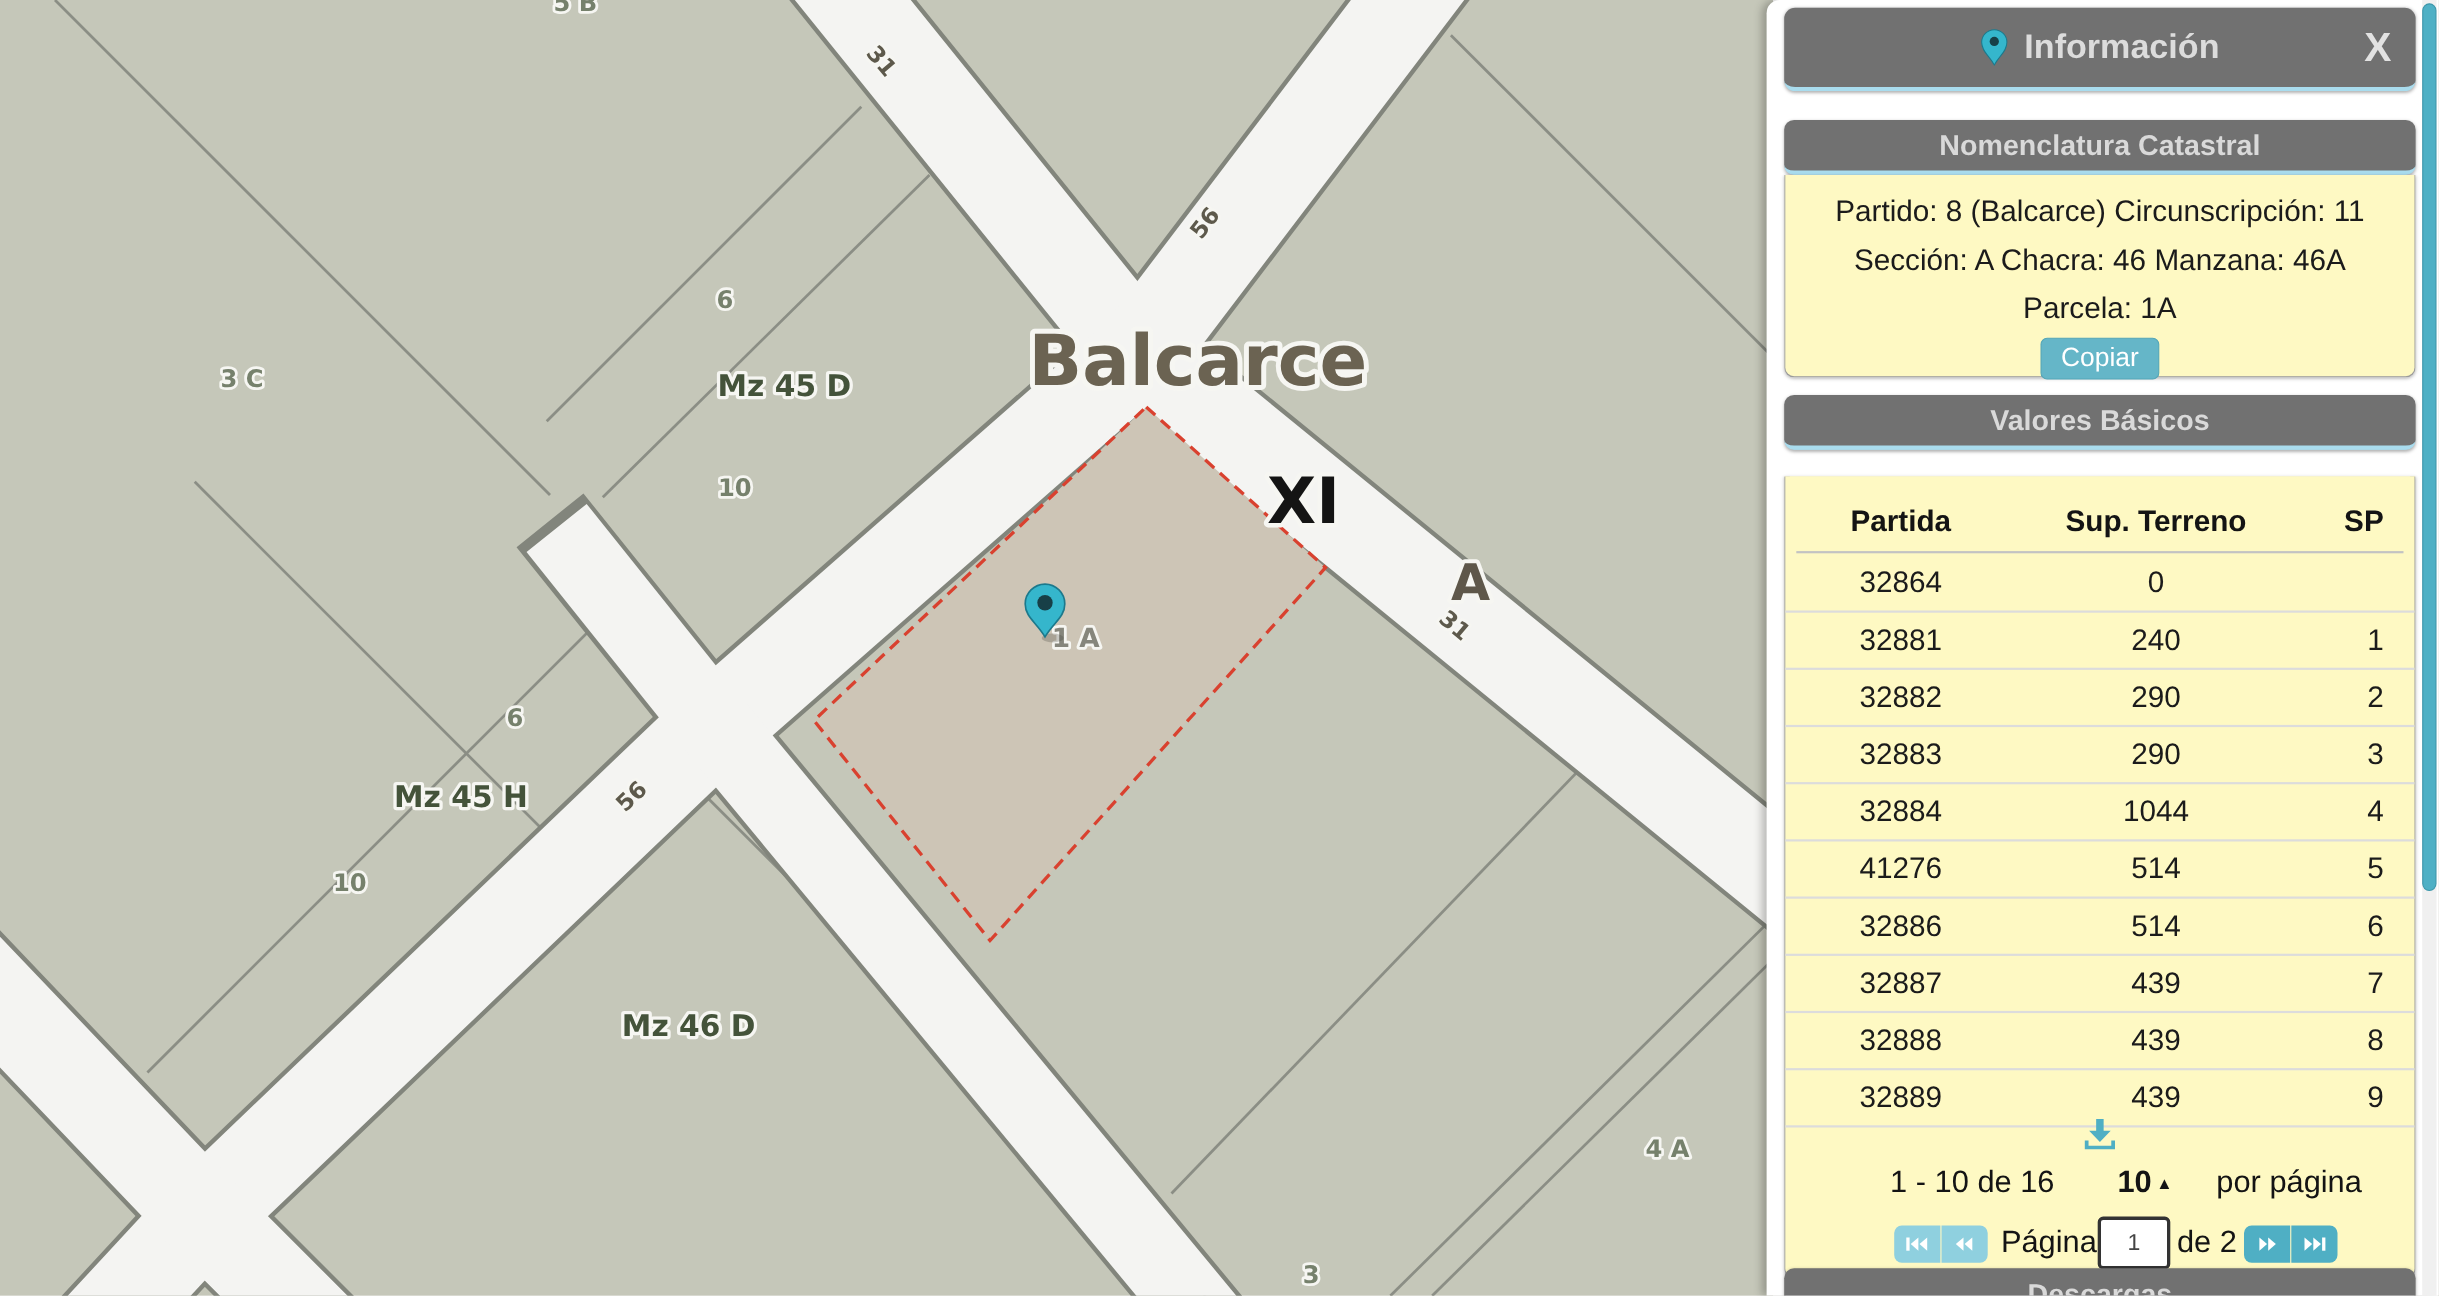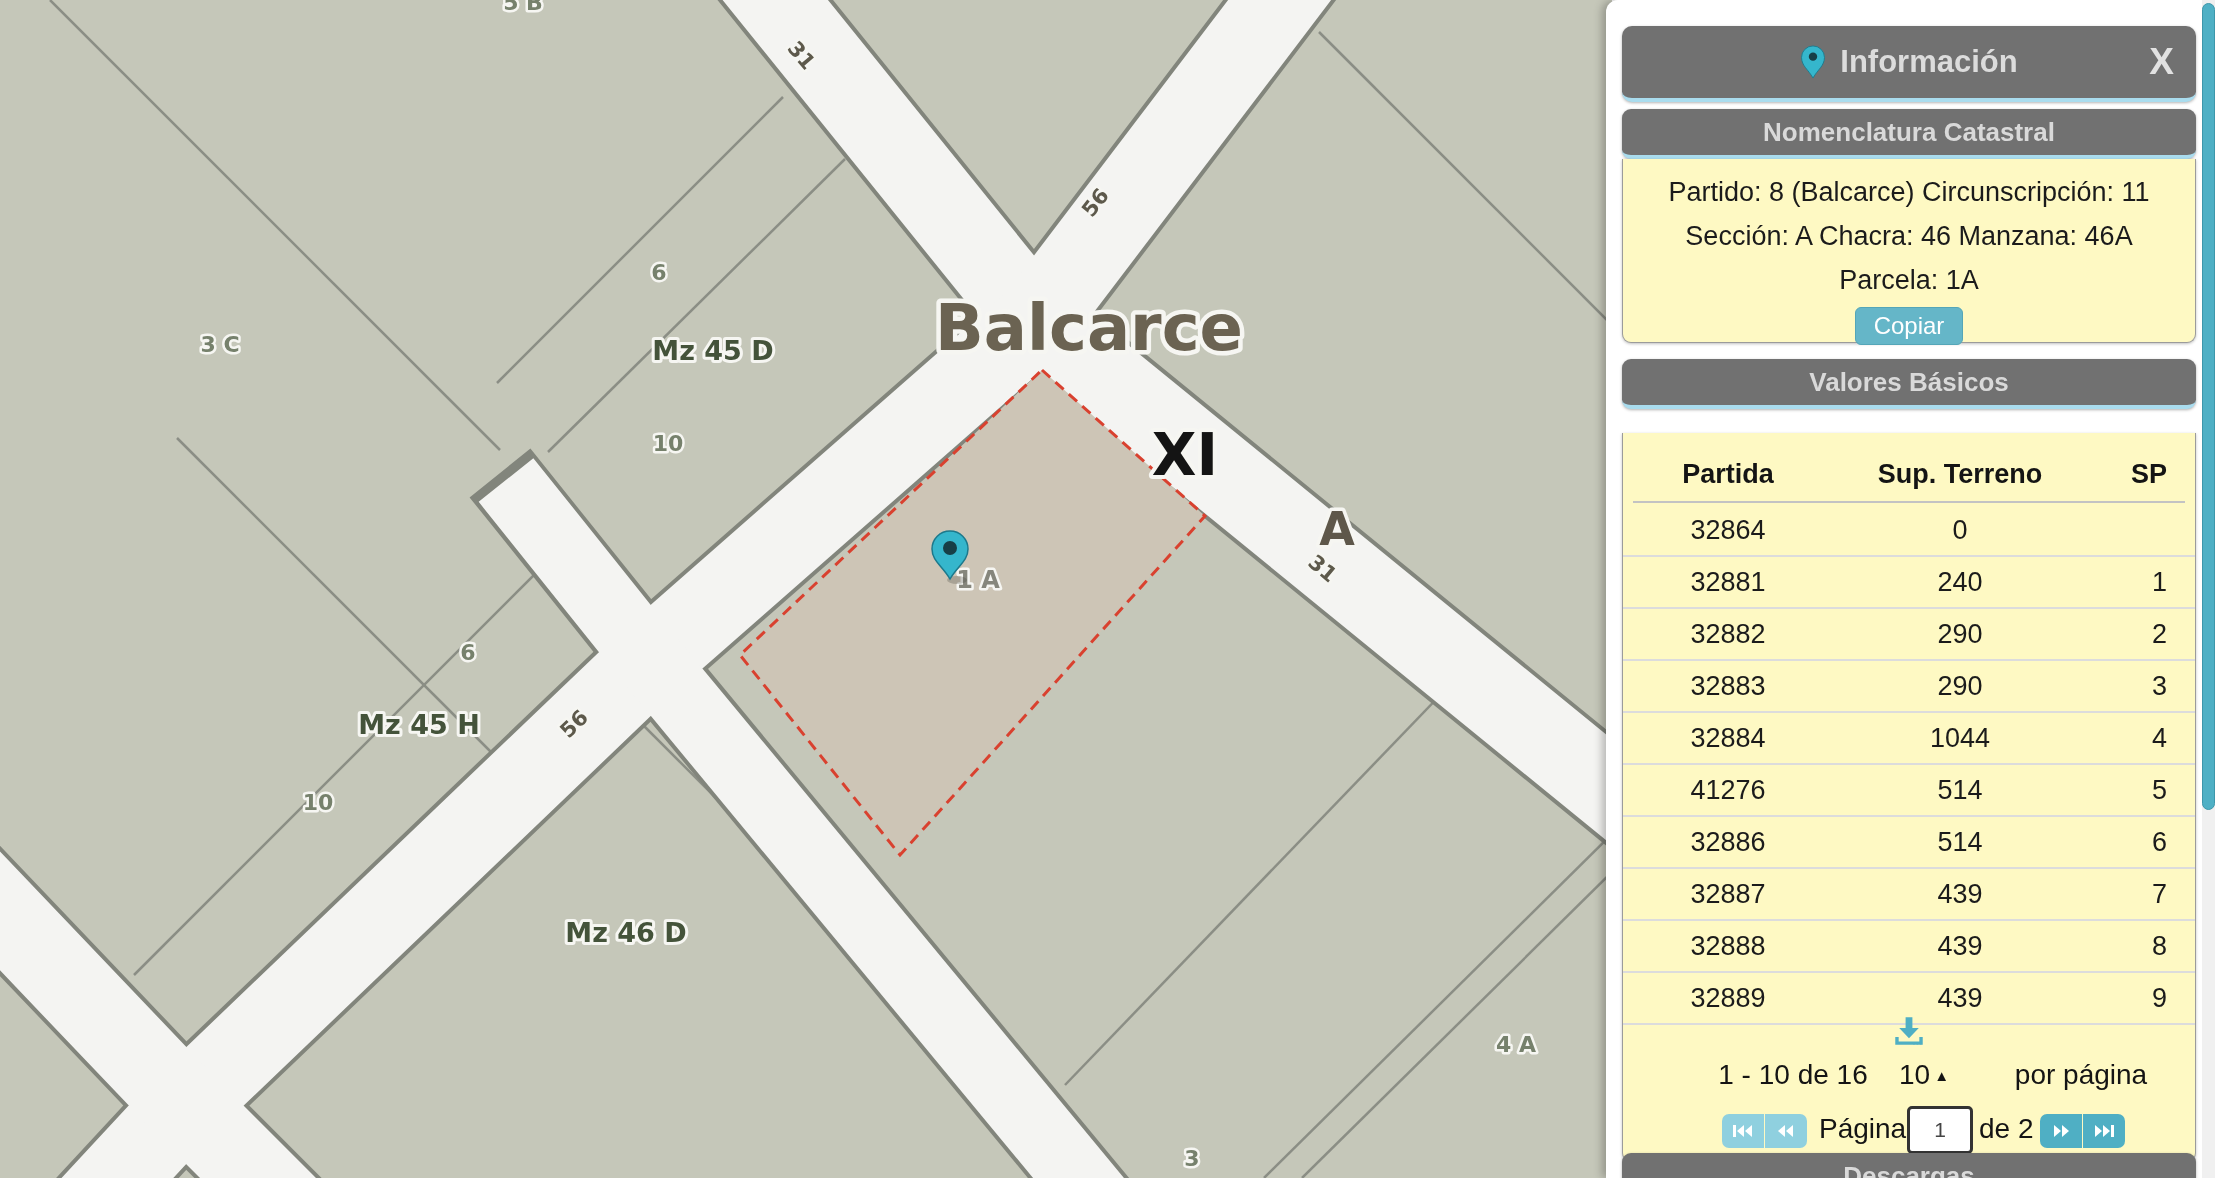--- a/index.html
+++ b/index.html
@@ -20,21 +20,21 @@
   
   #panel{position:absolute;left:1606px;top:0;width:611px;height:1178px;background:#fff;
          border-radius:12px 0 0 0;box-shadow:-4px 0 8px rgba(0,0,0,.25);overflow:hidden;}
   .gbar{position:absolute;left:16px;width:574px;background:#717171;border-radius:9px;
         border-bottom:4px solid #a9dcee;box-sizing:border-box;
         display:flex;align-items:center;justify-content:center;
         color:#d9d9d9;font-weight:bold;box-shadow:0 1px 3px rgba(0,0,0,.3);}
   .wbox{position:absolute;left:16px;width:574px;background:#fef9c3;border:1px solid #9b9b9b;
         border-top:none;border-radius:0 0 9px 9px;box-sizing:border-box;
         box-shadow:0 1px 3px rgba(0,0,0,.25);}
-  #main-hdr{top:26px;height:76px;font-size:31px;border-radius:10px;}
+  #main-hdr{top:7px;height:76px;font-size:31px;border-radius:10px;}
   #main-hdr .ttl{margin-left:14px;color:#dcdcdc;}
   #close-x{position:absolute;right:22px;top:14px;color:#e2e2e2;font-size:37px;font-weight:bold;
            line-height:44px;cursor:pointer;}
   #nom-hdr{top:109px;height:50px;font-size:26px;}
   #nom-body{top:159px;height:184px;text-align:center;color:#1b1b1b;font-size:27px;padding-top:11px;}
   #nom-body .nline{line-height:44px;}
   #copiar{display:inline-block;margin-top:5px;background:#65b6c8;color:#fff;font-size:24px;
           padding:4px 18px;border-radius:6px;border:1px solid #54a6b8;cursor:pointer;}
   #val-hdr{top:359px;height:50px;font-size:26px;}
   #val-body{top:409px;height:729px;margin-top:24px;}
@@ -42,21 +42,21 @@
   .hsep{position:absolute;top:68px;left:10px;right:10px;height:2px;background:#c3c3c3;}
   #rows{position:absolute;top:72px;left:0;right:0;}
   .trow{position:relative;height:50px;font-size:27px;color:#1b1b1b;border-bottom:2px solid #dcdcdc;}
   .c1{position:absolute;left:30px;width:150px;text-align:center;top:50%;transform:translateY(-50%);}
   .c2{position:absolute;left:192px;width:290px;text-align:center;top:50%;transform:translateY(-50%);}
   .c3{position:absolute;right:28px;width:100px;text-align:right;top:50%;transform:translateY(-50%);}
   .thead .c1,.thead .c2,.thead .c3{top:50%;}
   #dl-btn{position:absolute;top:582px;left:0;right:0;text-align:center;cursor:pointer;}
   #counts{position:absolute;top:626px;left:0;right:0;height:40px;font-size:28px;color:#141414;}
   #range-lbl{position:absolute;left:80px;width:180px;text-align:center;}
-  #pagesize{position:absolute;left:276px;width:76px;text-align:left;cursor:pointer;}
+  #pagesize{position:absolute;left:276px;width:76px;text-align:right;cursor:pointer;font-weight:bold;}
   #pagesize .tri{font-size:15px;vertical-align:3px;margin-left:4px;}
   #perpage-lbl{position:absolute;left:368px;width:180px;text-align:center;}
   #pager{position:absolute;top:676px;left:0;right:0;height:46px;font-size:28px;color:#141414;}
   .pbtn{position:absolute;top:5px;width:42px;height:34px;border:none;border-radius:0;
         display:flex;align-items:center;justify-content:center;cursor:pointer;padding:0;}
   .pbtn svg{display:block;}
   .pbtn.lt{background:#8fd0df;}
   .pbtn.dk{background:#4fafc4;}
   .pbtn.rl{border-radius:7px 0 0 7px;}
   .pbtn.rr{border-radius:0 7px 7px 0;}

